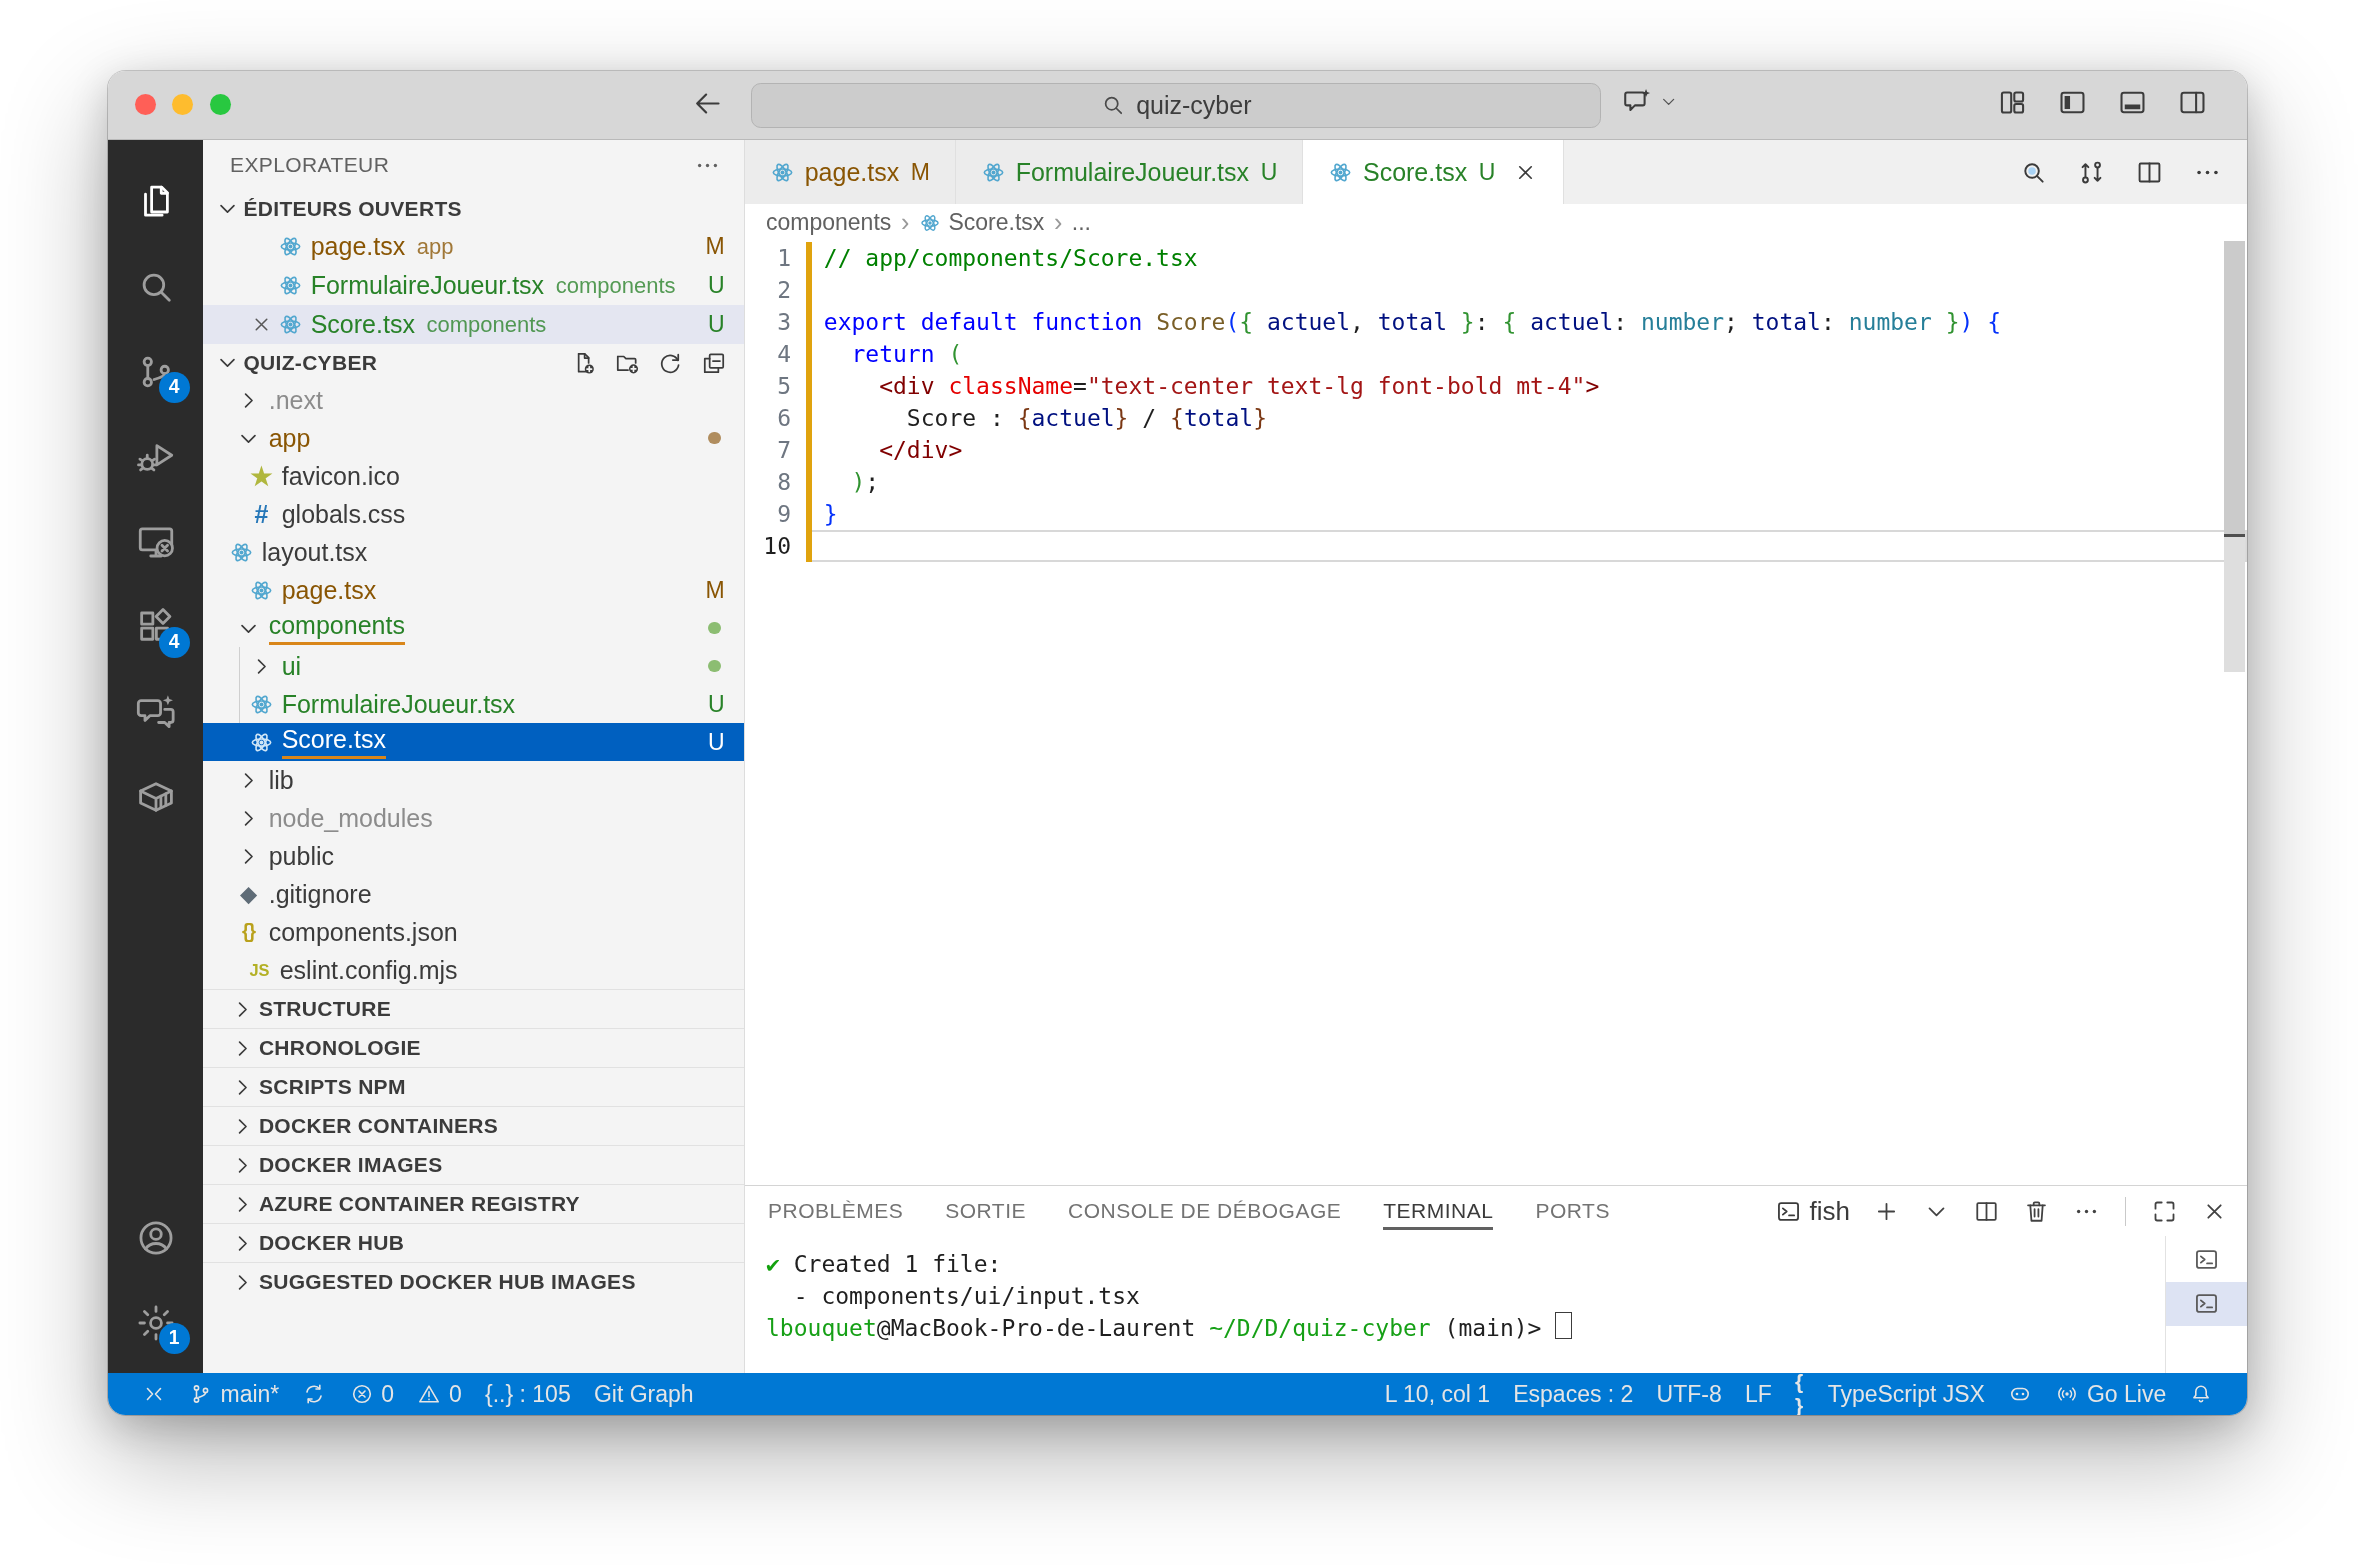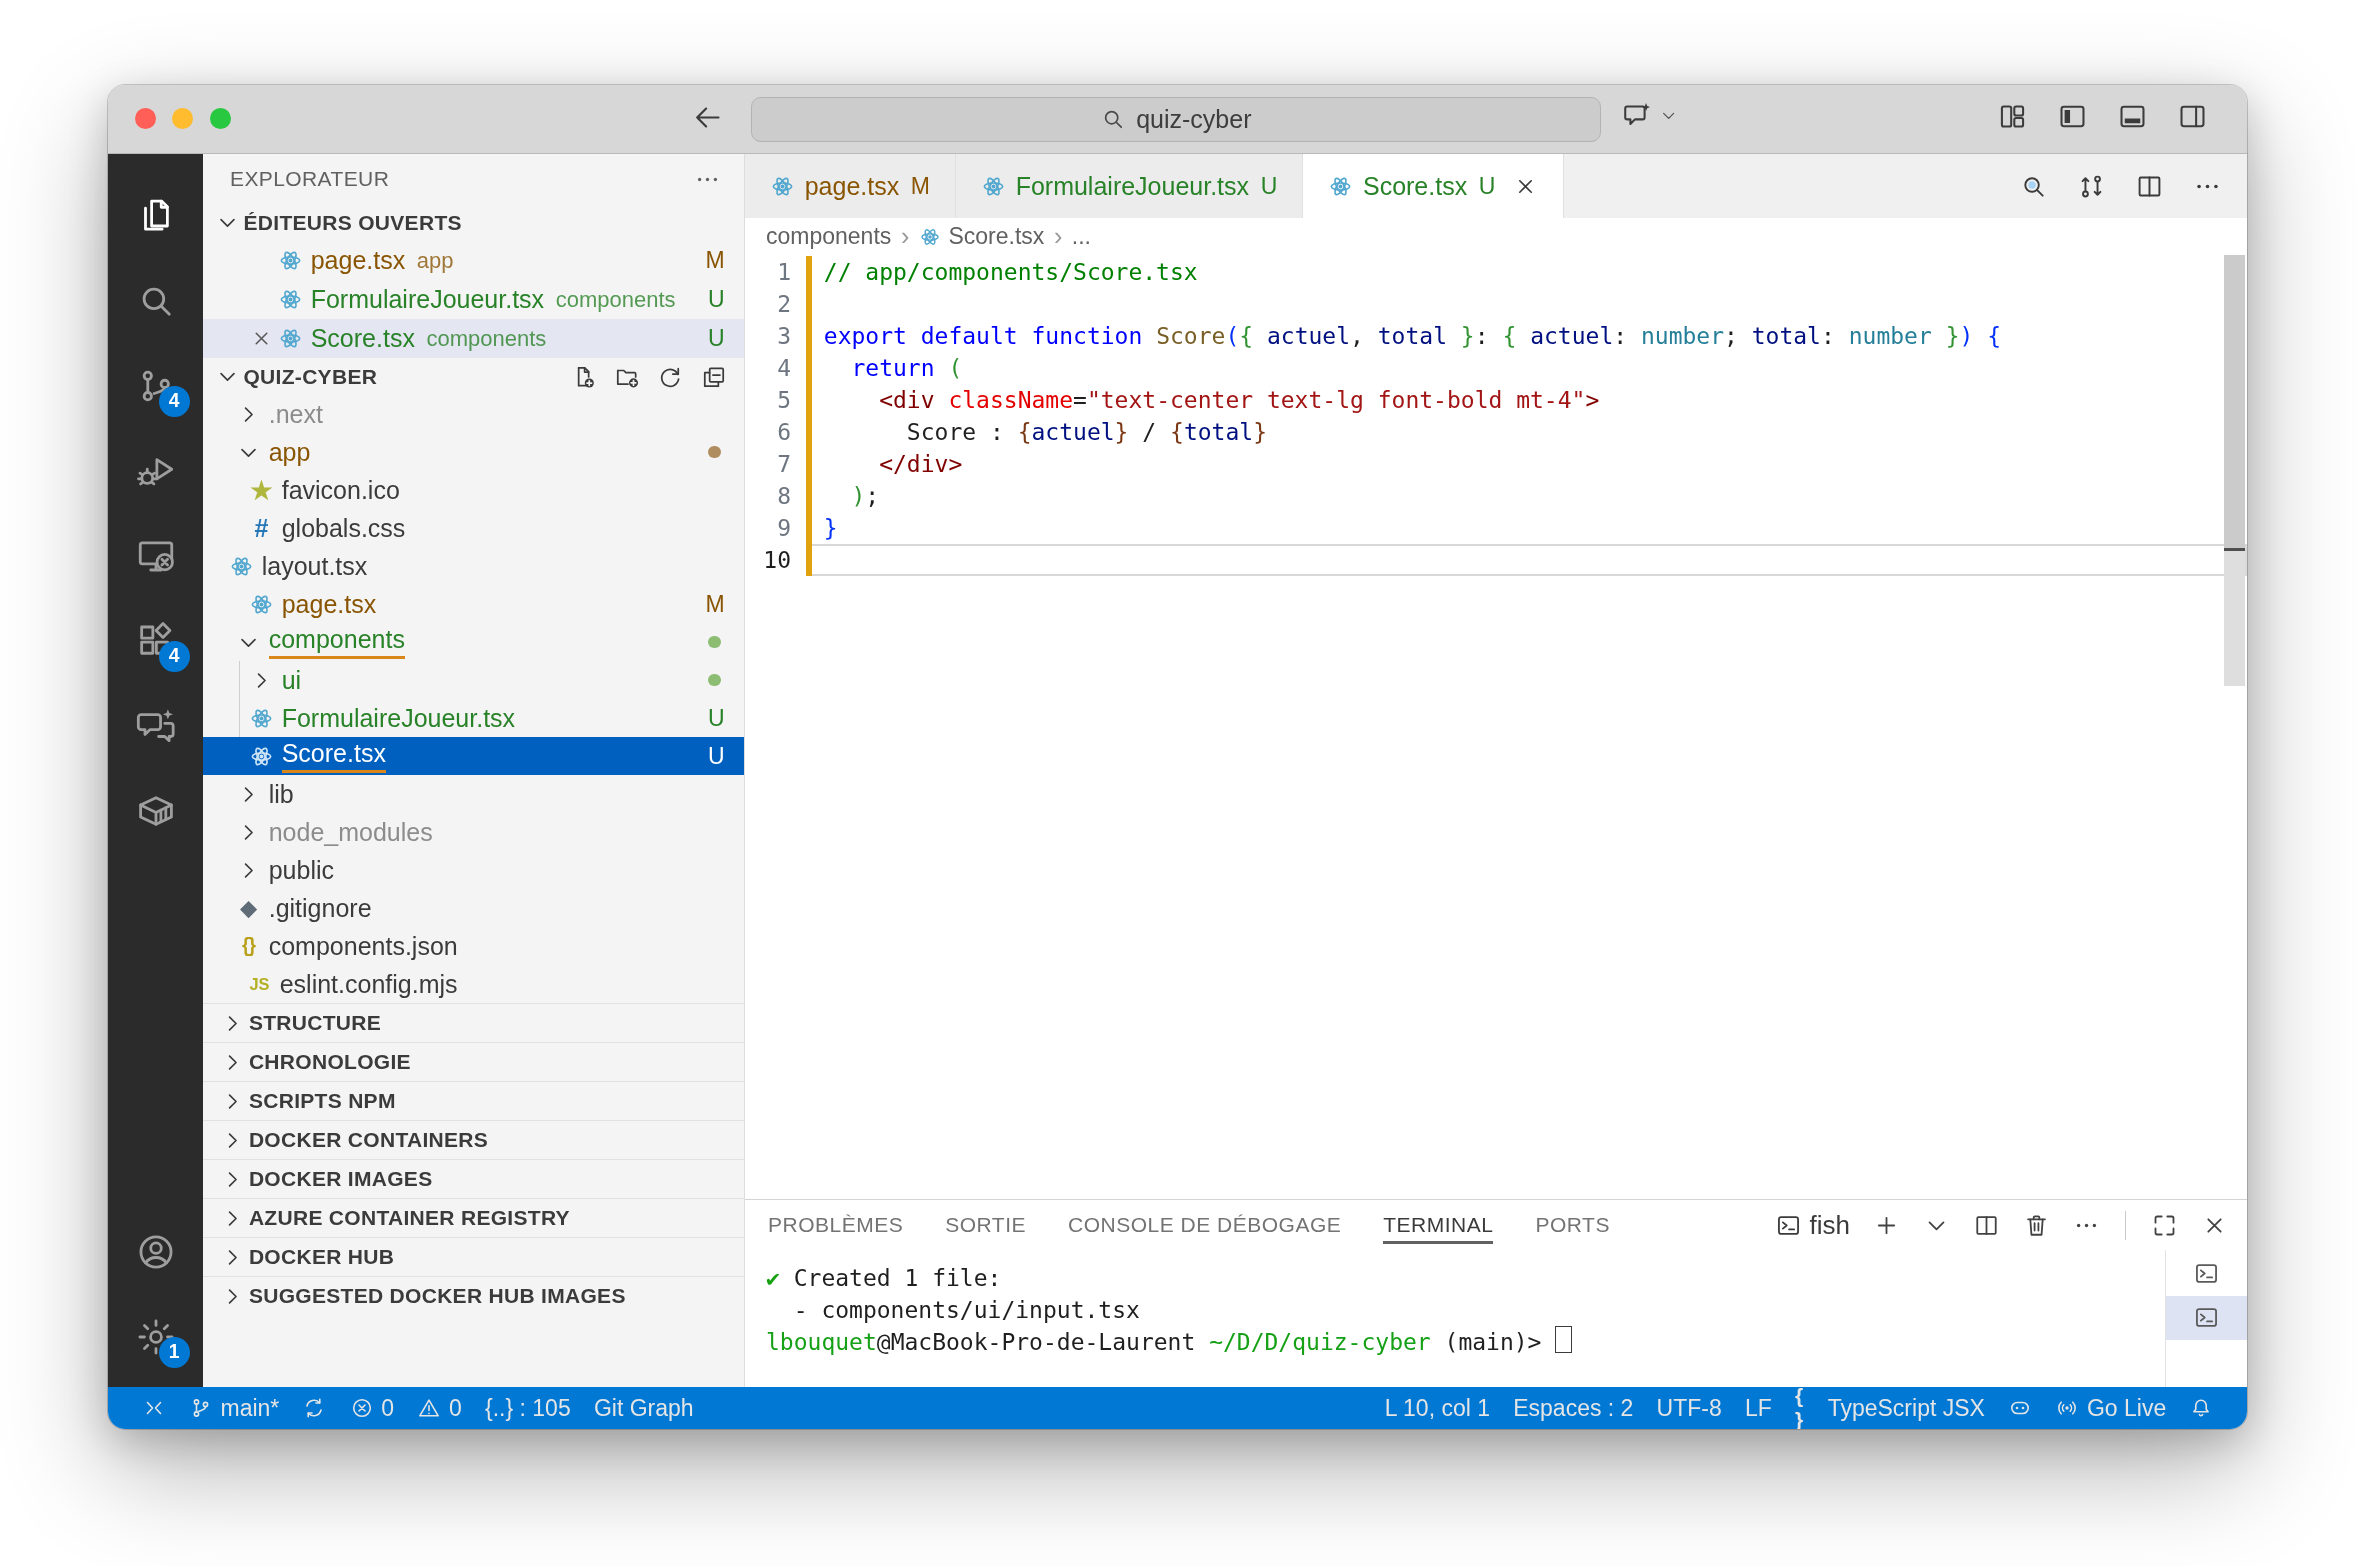--- a/index.html
+++ b/index.html
@@ -1,18 +1,18 @@
 <!DOCTYPE html>
 <html><head>
 <meta charset="utf-8">
 <style>
   html,body{margin:0;padding:0;background:#ffffff;}
   #canvas{position:relative;width:2367px;height:1566px;background:#fff;overflow:hidden;
           font-family:"Liberation Sans",sans-serif;-webkit-font-smoothing:antialiased;}
-  .window{position:absolute;left:108px;top:85px;width:2139px;height:1344px;border-radius:17.4px;
+  .window{position:absolute;left:108px;top:71px;width:2139px;height:1344px;border-radius:17.4px;
           background:#ffffff;box-shadow:0 0 0 1px rgba(0,0,0,.18),0 39px 106px rgba(0,0,0,.30),0 11.6px 39px rgba(0,0,0,.18);
           overflow:hidden;display:flex;flex-direction:column;}
   
   .titlebar{height:68px;flex:0 0 auto;background:#d7d7d7;border-bottom:1px solid #b9b9b9;position:relative;}
   .traffic{position:absolute;left:27px;top:23px;display:flex;gap:16.4px;}
   .tl{width:21px;height:21px;border-radius:50%;}
   .tl.red{background:#ff5f57;} .tl.yellow{background:#febc2e;} .tl.green{background:#28c840;}
   .navarrows{position:absolute;left:583px;top:16.4px;display:flex;gap:23px;}
   .navarrows .ic{width:33px;height:33px;}
   .nav-back{color:#3c3c3c;} .nav-fwd{color:#a7a7a7;}
@@ -56,21 +56,21 @@
   .row.sel-blue .ic{color:#cfe6f7 !important;}
   .guide{position:absolute;left:36px;top:0;bottom:0;width:1px;background:#cfcfcf;}
   .st-mod{color:#895503;} .st-new{color:#288228;} .st-ignored{color:#8c8c8c;} .st-def{color:#3b3b3b;}
   .dot-mod{background:#b08d5e;} .dot-new{background:#8cbd72;}
   .u-line{border-bottom:3.9px solid #d9861a;padding-bottom:1.9px;}
   .ti{display:inline-flex;align-items:center;justify-content:center;width:25px;height:25px;font-weight:bold;flex:0 0 auto;}
   .ti-star{color:#b0b73e;font-size:25px;} .ti-hash{color:#2677b8;font-size:25px;}
   .ti-json{color:#b9a11c;font-size:19.3px;letter-spacing:-1px;} .ti-js{color:#b3b025;font-size:16.4px;}
   .ti-diamond{color:#5f6c77;font-size:21px;}
   .ic-react{color:#52a7cf;} .ic-gearfile{color:#64717c;}
-  .bottom-sect{border-top:1px solid #e1e1e1;height:38px;display:flex;align-items:center;padding-left:17px;
+  .bottom-sect{border-top:1px solid #e1e1e1;height:38px;display:flex;align-items:center;padding-left:27px;
                font-size:21px;font-weight:bold;letter-spacing:0.3px;color:#3b3b3b;gap:3.9px;}
   .bottom-sect .chev{width:25px;height:25px;}
   
   .editorcol{flex:1;display:flex;flex-direction:column;min-width:0;background:#ffffff;}
   .tabbar{height:64px;background:#f0f0f0;display:flex;align-items:stretch;flex:0 0 auto;}
   .tab{display:flex;align-items:center;gap:9.7px;padding:0 25px;background:#ececec;border-right:1px solid #e0e0e0;font-size:25px;}
   .tab .ic{width:25px;height:25px;}
   .tab .tbadge{font-size:23px;margin-left:1.9px;}
   .tab.active{background:#ffffff;}
   .tab .tclose{width:25px;height:25px;color:#3b3b3b;margin-left:7.7px;}

